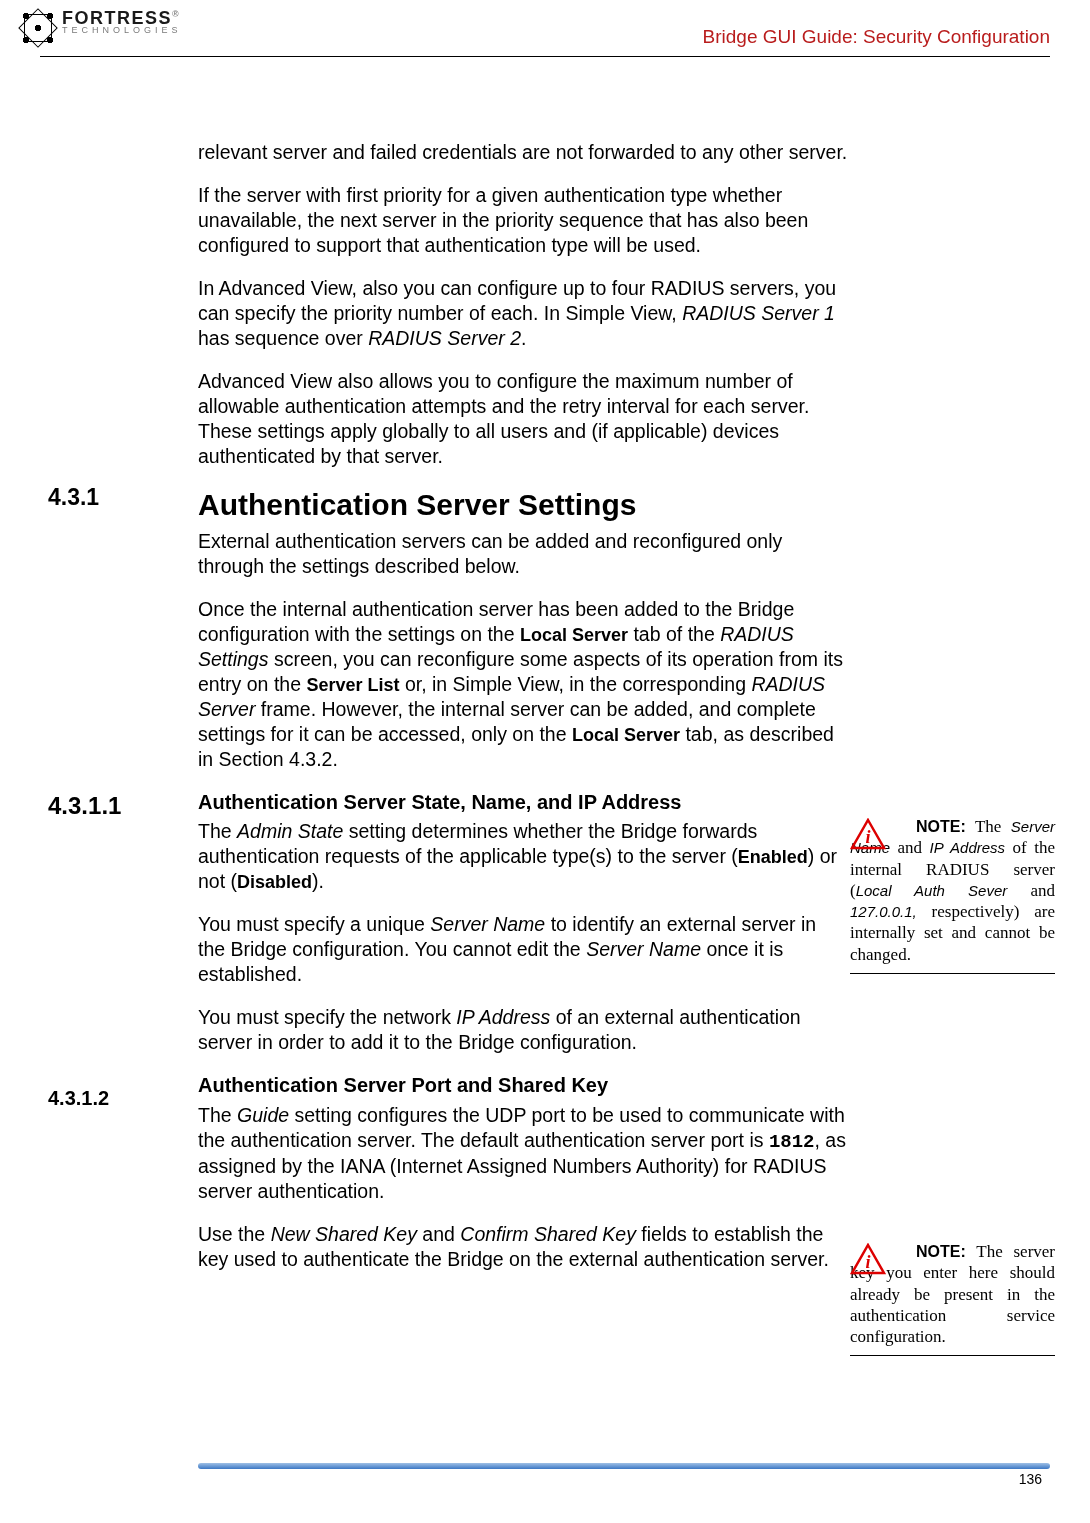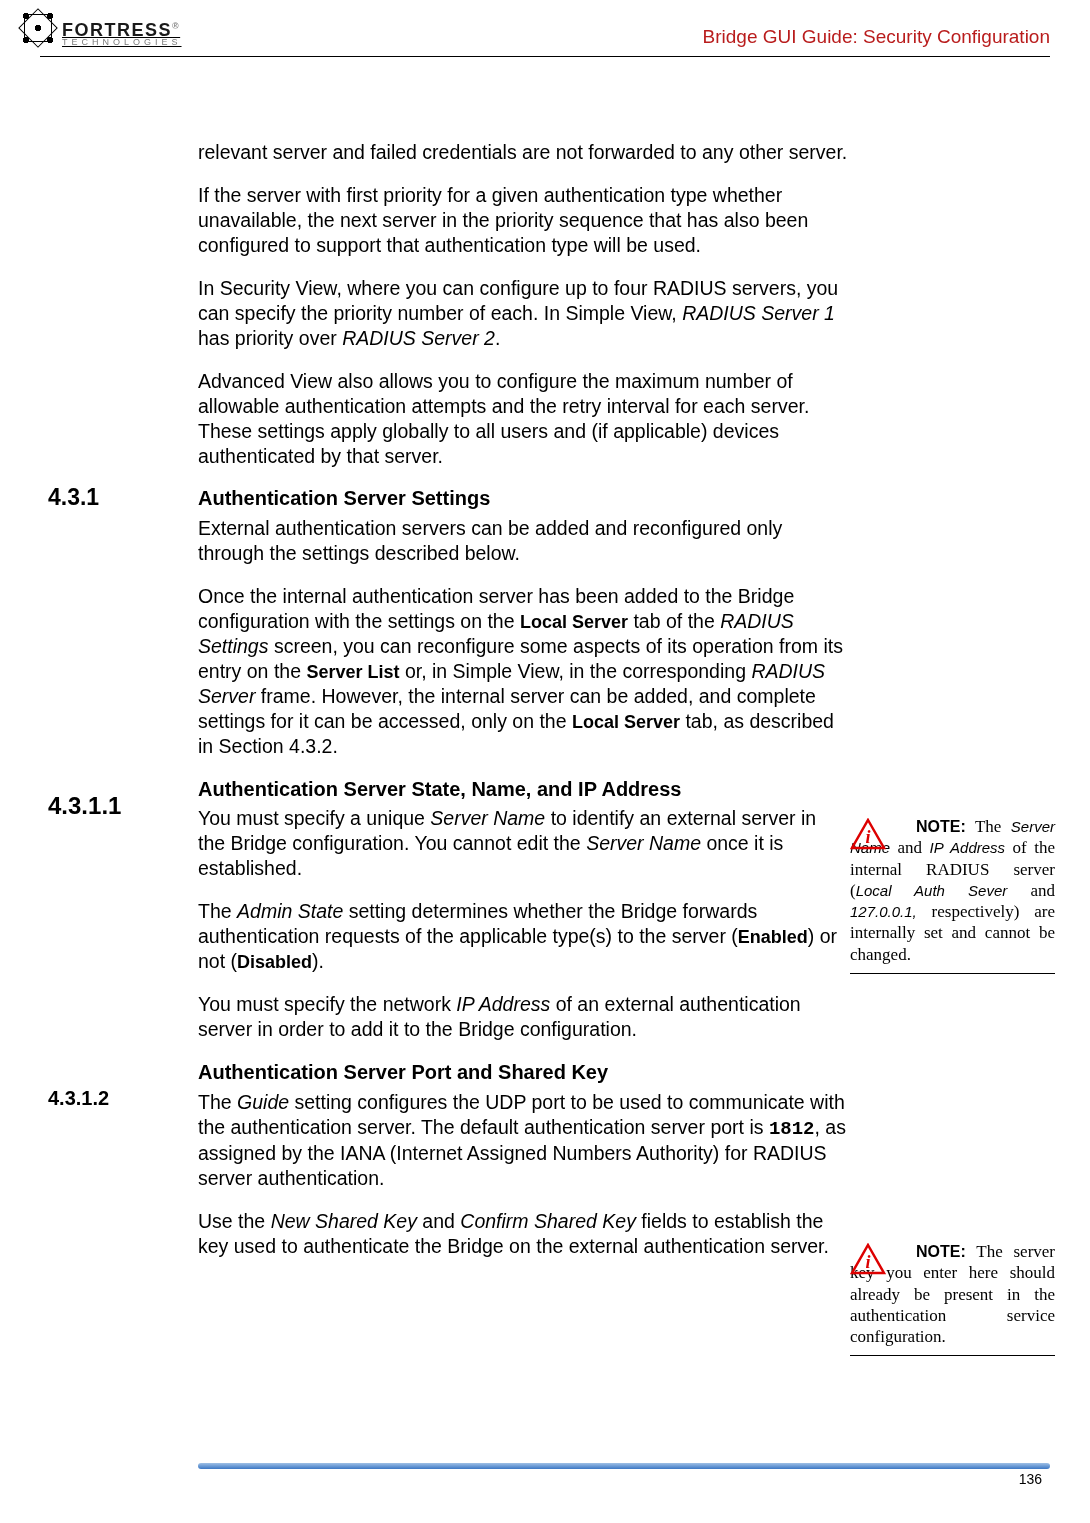--- a/index.html
+++ b/index.html
@@ -12,22 +12,21 @@
       color: #000;
     }
     .header-row {
       display: flex;
       align-items: flex-start;
       padding: 10px 40px 8px 20px;
       justify-content: space-between;
     }
     .logo-block {
       display: flex;
-      align-items: flex-end;
-      text-decoration: underline;
+      align-items: flex-start;
     }
     .logo-symbol {
       width: 36px;
       height: 36px;
       position: relative;
       background:
         radial-gradient(circle at 18px 18px, #000 3px, transparent 3px),
         radial-gradient(circle at 6px 6px, #000 3px, transparent 3px),
         radial-gradient(circle at 30px 6px, #000 3px, transparent 3px),
         radial-gradient(circle at 6px 30px, #000 3px, transparent 3px),
@@ -86,21 +85,21 @@
       font-family: Verdana, Geneva, sans-serif;
       font-weight: 700;
     }
     .s-431 { top: 428px; font-size: 23px; }
     .s-4311 { top: 736px; font-size: 24px; }
     .s-4312 { top: 1031px; font-size: 20px; }
     .heading {
       font-family: Verdana, Geneva, sans-serif;
       font-weight: 700;
     }
-    .h2 { font-size: 20px; margin-bottom: 4px; margin-top: 0;}
+    .h2 { font-size: 30px; margin-bottom: 4px; margin-top: 0;}
     .h3 { font-size: 20px; margin-bottom: 4px; }
     .sans-b { font-family: Arial; font-weight: 700; font-size: 18px;}
     .ital { font-style: italic; }
     .mono { font-family: "Courier New", monospace; font-weight: 700; font-size: 19px; margin-top: 16px;}
 
     .sidenote {
       position: absolute;
       left: 850px;
       width: 205px;
       font-family: "Book Antiqua", Palatino, serif;
@@ -159,36 +158,36 @@
 
   <div class="section-num s-431">4.3.1</div>
   <div class="section-num s-4311">4.3.1.1</div>
   <div class="section-num s-4312">4.3.1.2</div>
 
   <div class="body-col">
 
     <p>relevant server and failed credentials are not forwarded to any other server.</p>
     <p>If the server with first priority for a given authentication type whether unavailable, the next server in the priority sequence that has also been configured to support that authentication type will be used.</p>
     <p>
-      <span>In Security View, where you can configure up to four RADIUS servers, you can specify the priority number of each. In Simple View, </span><span class="ital">RADIUS Server 1</span><span> has priority over </span><span class="ital">RADIUS Server 2</span><span>.</span>
+      <span>In Advanced View, also you can configure up to four RADIUS servers, you can specify the priority number of each. In Simple View, </span><span class="ital">RADIUS Server 1</span><span> has sequence over </span><span class="ital">RADIUS Server 2</span><span>.</span>
     </p>
     <p>Advanced View also allows you to configure the maximum number of allowable authentication attempts and the retry interval for each server. These settings apply globally to all users and (if applicable) devices authenticated by that server.</p>
 
     <div class="heading h2">Authentication Server Settings</div>
     <p>External authentication servers can be added and reconfigured only through the settings described below.</p>
     <p>
       <span>Once the internal authentication server has been added to the Bridge configuration with the settings on the </span><span class="sans-b">Local Server</span><span> tab of the </span><span class="ital">RADIUS Settings</span><span> screen, you can reconfigure some aspects of its operation from its entry on the </span><span class="sans-b">Server List</span><span> or, in Simple View, in the corresponding </span><span class="ital">RADIUS Server</span><span> frame. However, the internal server can be added, and complete settings for it can be accessed, only on the </span><span class="sans-b">Local Server</span><span> tab, as described in Section 4.3.2.</span>
     </p>
 
     <div class="heading h3">Authentication Server State, Name, and IP Address</div>
     <p>
+      <span>The </span><span class="ital">Admin State</span><span> setting determines whether the Bridge forwards authentication requests of the applicable type(s) to the server (</span><span class="sans-b">Enabled</span><span>) or not (</span><span class="sans-b">Disabled</span><span>).</span>
+    </p>
+    <p>
       <span>You must specify a unique </span><span class="ital">Server Name</span><span> to identify an external server in the Bridge configuration. You cannot edit the </span><span class="ital">Server Name</span><span> once it is established.</span>
-    </p>
-    <p>
-      <span>The </span><span class="ital">Admin State</span><span> setting determines whether the Bridge forwards authentication requests of the applicable type(s) to the server (</span><span class="sans-b">Enabled</span><span>) or not (</span><span class="sans-b">Disabled</span><span>).</span>
     </p>
     <p>
       <span>You must specify the network </span><span class="ital">IP Address</span><span> of an external authentication server in order to add it to the Bridge configuration.</span>
     </p>
 
     <div class="heading h3">Authentication Server Port and Shared Key</div>
     <p>
       <span>The </span><span class="ital">Guide</span><span> setting configures the UDP port to be used to communicate with the authentication server. The default authentication server port is </span><span class="mono">1812</span><span>, as assigned by the IANA (Internet Assigned Numbers Authority) for RADIUS server authentication.</span>
     </p>
     <p>

